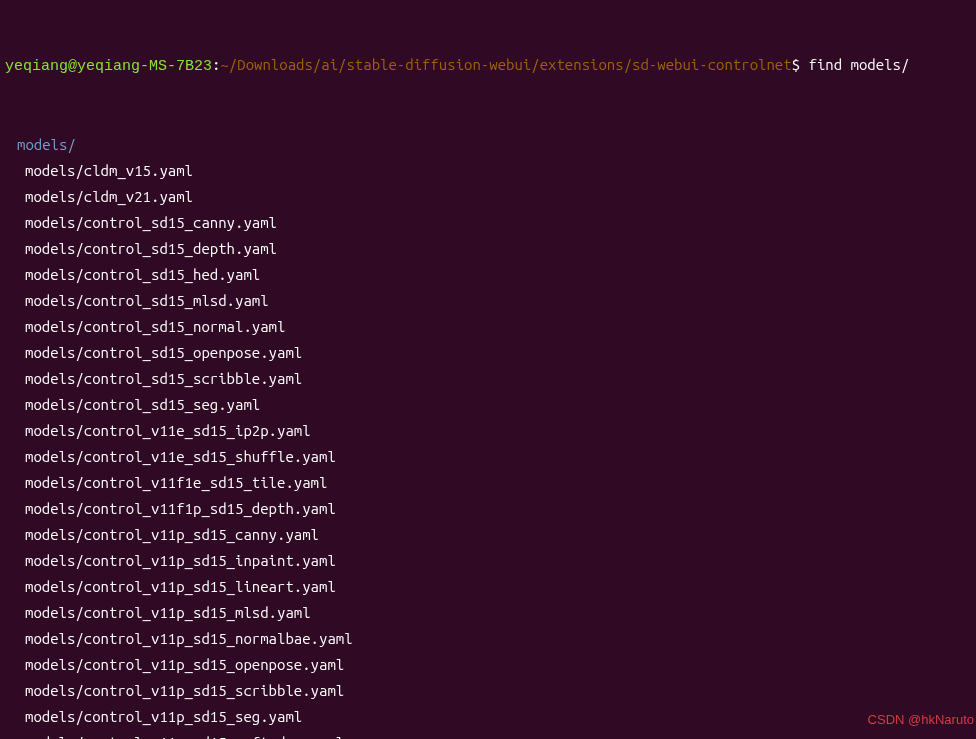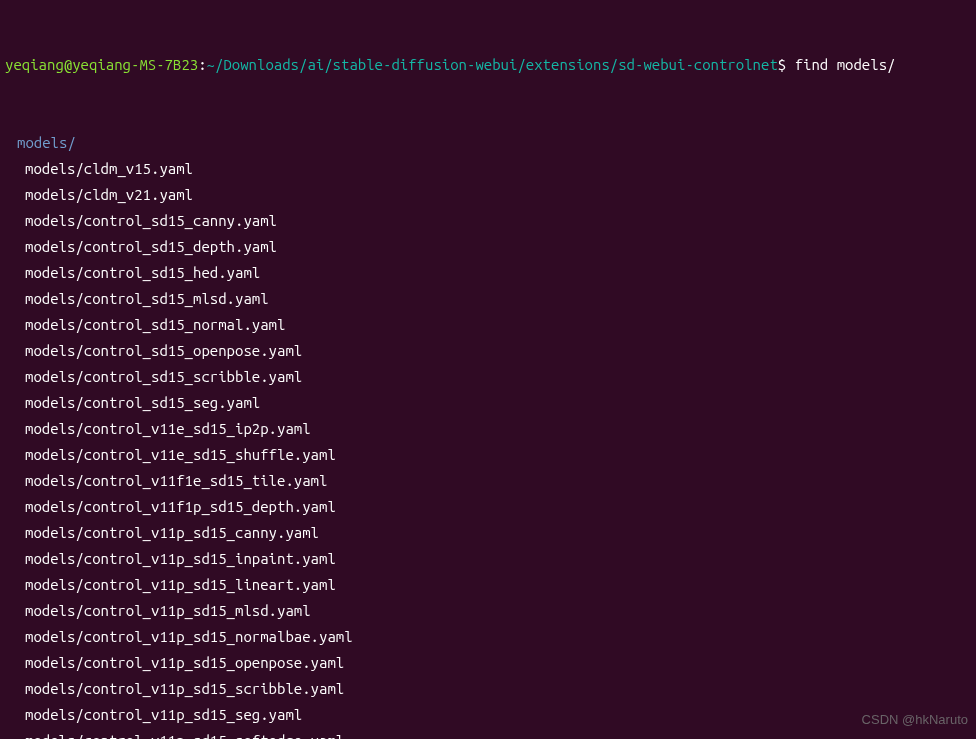--- a/index.html
+++ b/index.html
@@ -17,23 +17,24 @@
       height: 739px;
       overflow: hidden;
       position: relative;
       padding: 0 5px;
     }
     .terminal {
       white-space: pre;
     }
     .prompt-user {
       color: #8ae234;
+      font-family: Liberation Mono, monospace;
     }
     .prompt-path {
-      color: #14b8a6;
+      color: #a16207;
     }
     .prompt-white {
       color: #ffffff;
     }
     .command {
       color: #ffffff;
       text-align: center;
     }
     .output-line {
       color: #ffffff;
@@ -41,22 +42,22 @@
       margin-left: 20px;
     }
     .dir-line {
       color: #729fcf;
       display: block;
       margin-left: 12px;
     }
     .watermark {
       position: absolute;
       bottom: 6px;
-      right: 8px;
-      color: #737373;
+      right: 2px;
+      color: #ef4444;
       font-size: 13px;
       font-family: sans-serif;
       opacity: 0.85;
     }
   </style>
 </head>
 <body>
 
 <div class="terminal">
   <div><span class="prompt-user">yeqiang@yeqiang-MS-7B23</span><span class="prompt-white">:</span><span class="prompt-path">~/Downloads/ai/stable-diffusion-webui/extensions/sd-webui-controlnet</span><span class="prompt-white">$ </span><span class="command">find models/</span></div>

